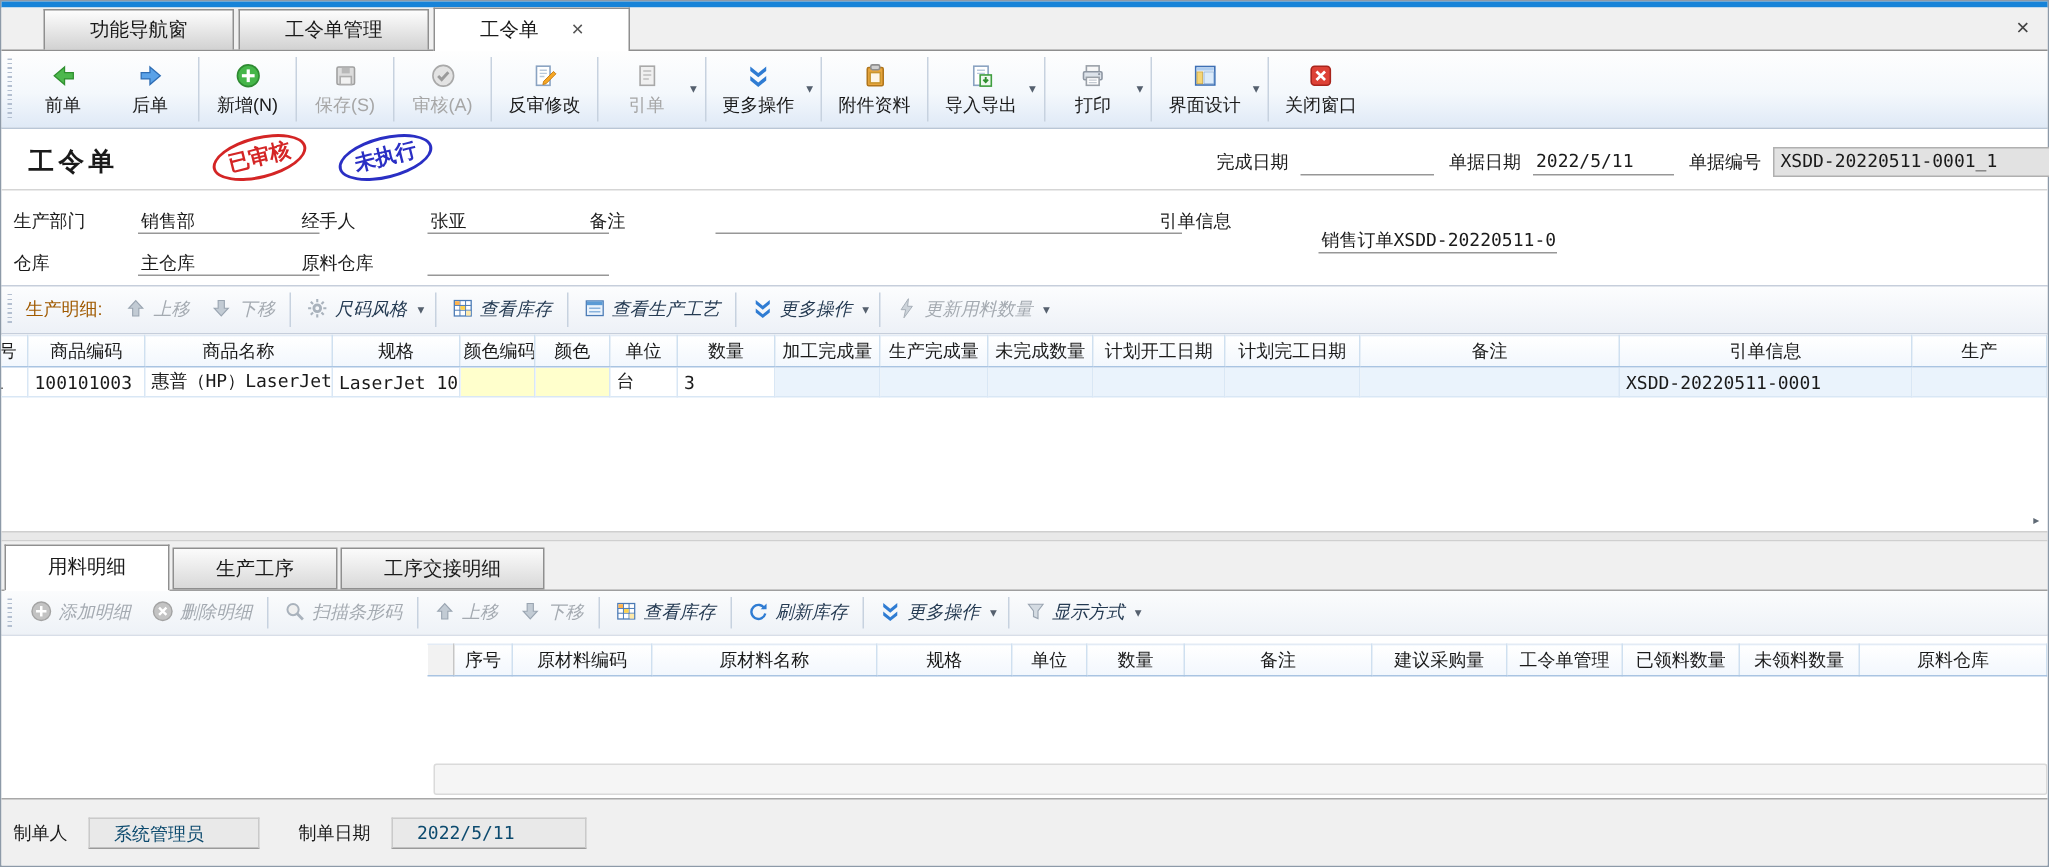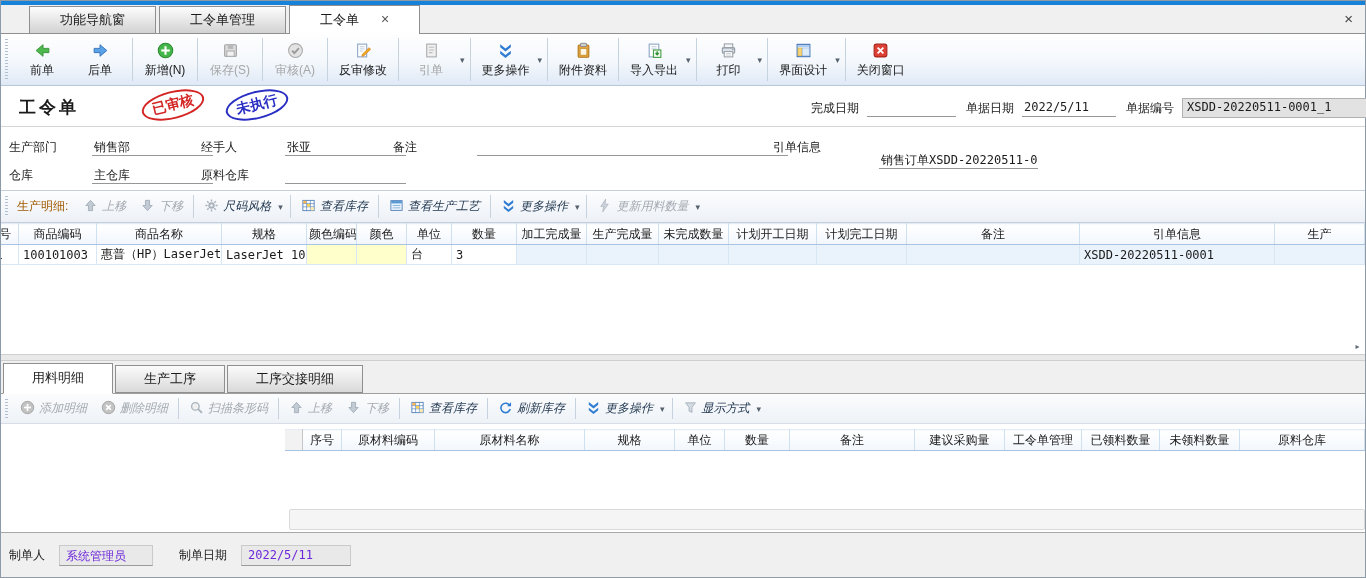--- a/index.html
+++ b/index.html
@@ -69,21 +69,21 @@
   .splitter{height:5px;flex:0 0 auto;background:#e9e9e9;border-top:1px solid #cfcfcf;border-bottom:1px solid #cfcfcf;box-sizing:content-box;}
   
   .btabs{height:33px;flex:0 0 auto;background:#f0f0f0;display:flex;align-items:flex-end;padding-left:2px;border-bottom:1px solid #9f9f9f;box-sizing:border-box;}
   .btab{height:26px;line-height:25px;padding:0 28px;background:linear-gradient(#fbfbfb,#d9d9d9);border:1px solid #8f8f8f;margin-right:2px;font-size:13px;white-space:nowrap;}
   .btab.active{background:#fff;height:29px;line-height:28px;margin-bottom:-1px;border-bottom:1px solid #fff;z-index:2;position:relative;margin-top:36px;}
   .btoolbar{height:29px;flex:0 0 auto;background:linear-gradient(#fbfcfd,#eef2f7);border-bottom:1px solid #d8dee8;display:flex;align-items:center;padding:0 4px 0 2px;}
   .scrollstrip{height:21px;flex:0 0 auto;width:1076px;margin:0 0 2px 2px;background:#f5f5f5;border:1px solid #dadada;border-radius:2px;box-sizing:border-box;}
   
   .footer{height:45px;flex:0 0 auto;background:#f0f0f0;border-top:1px solid #a8a8a8;display:flex;align-items:center;padding-left:8px;box-sizing:border-box;}
   .flb{white-space:nowrap;margin-right:14px;}
-  .fval{display:inline-block;background:#e9e9e9;border:1px solid #cacaca;border-bottom-color:#9a9a9a;color:#6d28d9;padding:2px 6px;height:15px;overflow:hidden;white-space:nowrap;}
+  .fval{display:inline-block;background:#e9e9e9;border:1px solid #cacaca;border-bottom-color:#9a9a9a;color:#0c4a6e;padding:2px 16px;height:15px;overflow:hidden;white-space:nowrap;}
   .fv1{width:80px;margin-right:26px;}
   .fv2{width:96px;}
 </style>
 </head>
 <body>
 
 <div class="window">
   <div class="topstrip"></div>
 
   <div class="tabbar">

